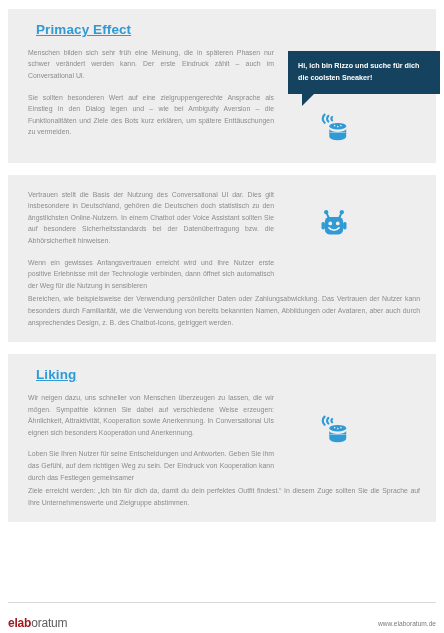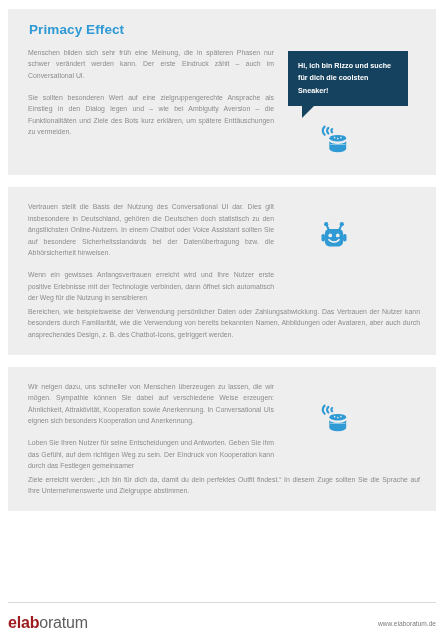--- a/index.html
+++ b/index.html
@@ -32,22 +32,23 @@
     padding: 14px 16px 14px 20px;
     box-sizing: border-box;
   }
   .card.first { margin-top: 9px; }
 
   .card-heading {
     font-size: 13.5px;
     font-weight: bold;
     color: #2f9ad4;
     letter-spacing: 0.1px;
-    margin: 0 0 9px 1px;
+    margin: 0 0 9px 8px;
     line-height: 1.1;
+    text-decoration: underline;
   }
 
   .card-body {
     position: relative;
   }
   .cols {
     display: flex;
     align-items: flex-start;
     gap: 14px;
   }
@@ -80,21 +81,21 @@
   }
   .bubble {
     background: #15425f;
     color: #ffffff;
     font-size: 7.2px;
     font-weight: bold;
     line-height: 12.4px;
     padding: 9px 10px 9px 10px;
     box-sizing: border-box;
     position: relative;
-    width: 120px;
+    width: 152px;
   }
   .bubble:after {
     content: "";
     position: absolute;
     left: 14px;
     bottom: -12px;
     width: 0;
     height: 0;
     border-style: solid;
     border-width: 12px 12px 0 0;
@@ -119,21 +120,21 @@
     bottom: 6px;
     height: 34px;
     border-top: 1px solid #d9d9d9;
     display: flex;
     align-items: center;
     justify-content: space-between;
     padding-top: 7px;
     box-sizing: border-box;
   }
   .logo {
-    font-size: 16px;
+    font-size: 12px;
     letter-spacing: -0.2px;
     white-space: nowrap;
     text-align: center;
   }
   .logo .accent {
     color: #9e1b20;
     font-weight: bold;
   }
   .logo .rest {
     color: #5d5d5d;
@@ -204,20 +205,21 @@
               <path d="M24 36.5 C27.5 41.5, 36.5 41.5, 40 36.5" fill="none" stroke="#eeeeee" stroke-width="2.8" stroke-linecap="round"></path>
             </svg>
           </div>
         </div>
       </div>
       <p class="para full" style="margin-top:2px;">Bereichen, wie beispielsweise der Verwendung persönlicher Daten oder Zahlungsabwicklung. Das Vertrauen der Nutzer kann besonders durch Familiarität, wie die Verwendung von bereits bekannten Namen, Abbildungen oder Avataren, aber auch durch ansprechendes Design, z. B. des Chatbot-Icons, getriggert werden.</p>
     </div>
   </div>
 
   <div class="card">
+    <h2 class="card-heading">Liking</h2>
     <div class="card-body">
       <div class="cols">
         <div class="col-text">
           <p class="para">Wir neigen dazu, uns schneller von Menschen überzeugen zu lassen, die wir mögen. Sympathie können Sie dabei auf verschiedene Weise erzeugen: Ähnlichkeit, Attraktivität, Kooperation sowie Anerkennung. In Conversational UIs eignen sich besonders Kooperation und Anerkennung.</p>
           <p class="para">Loben Sie Ihren Nutzer für seine Entscheidungen und Antworten. Geben Sie ihm das Gefühl, auf dem richtigen Weg zu sein. Der Eindruck von Kooperation kann durch das Festlegen gemeinsamer</p>
         </div>
         <div class="col-bubble">
           <div class="bubble-wrap">
             <svg class="avatar" viewBox="0 0 64 64" aria-hidden="true">
               <g fill="none" stroke="#2f9ad4" stroke-width="3.4" stroke-linecap="round">

